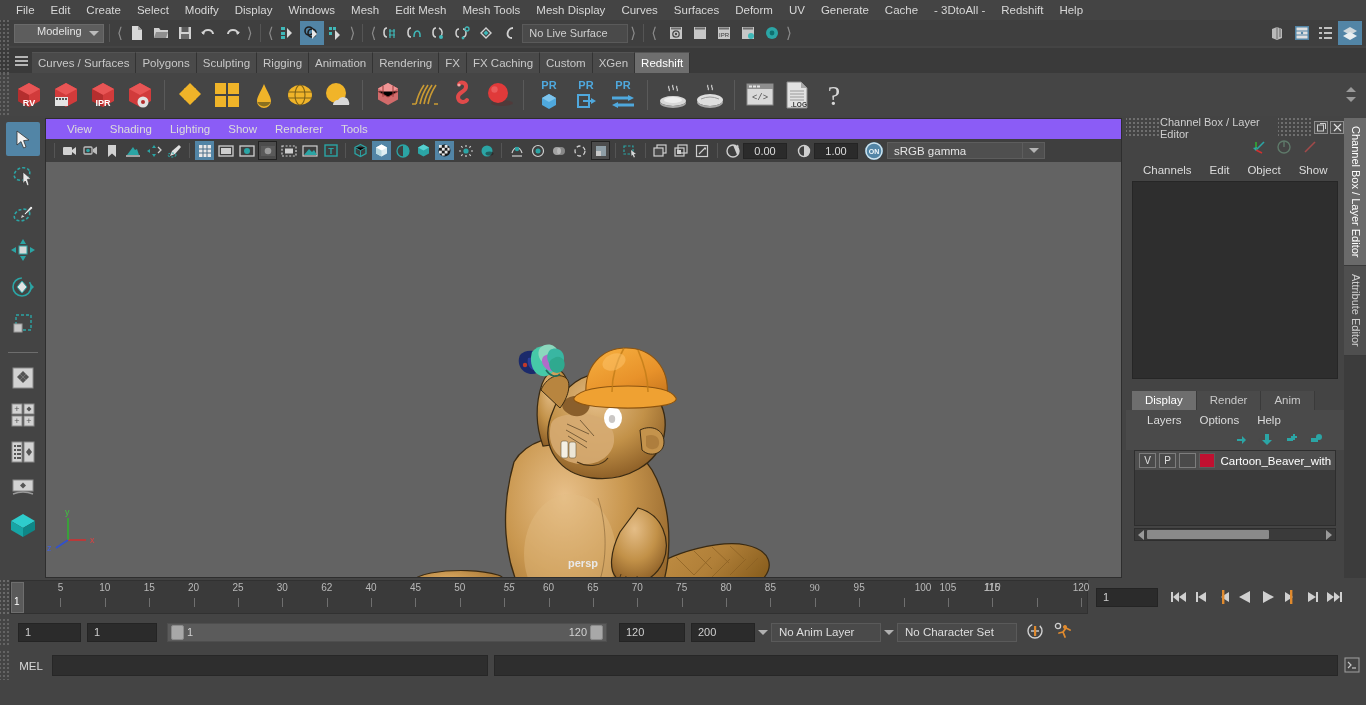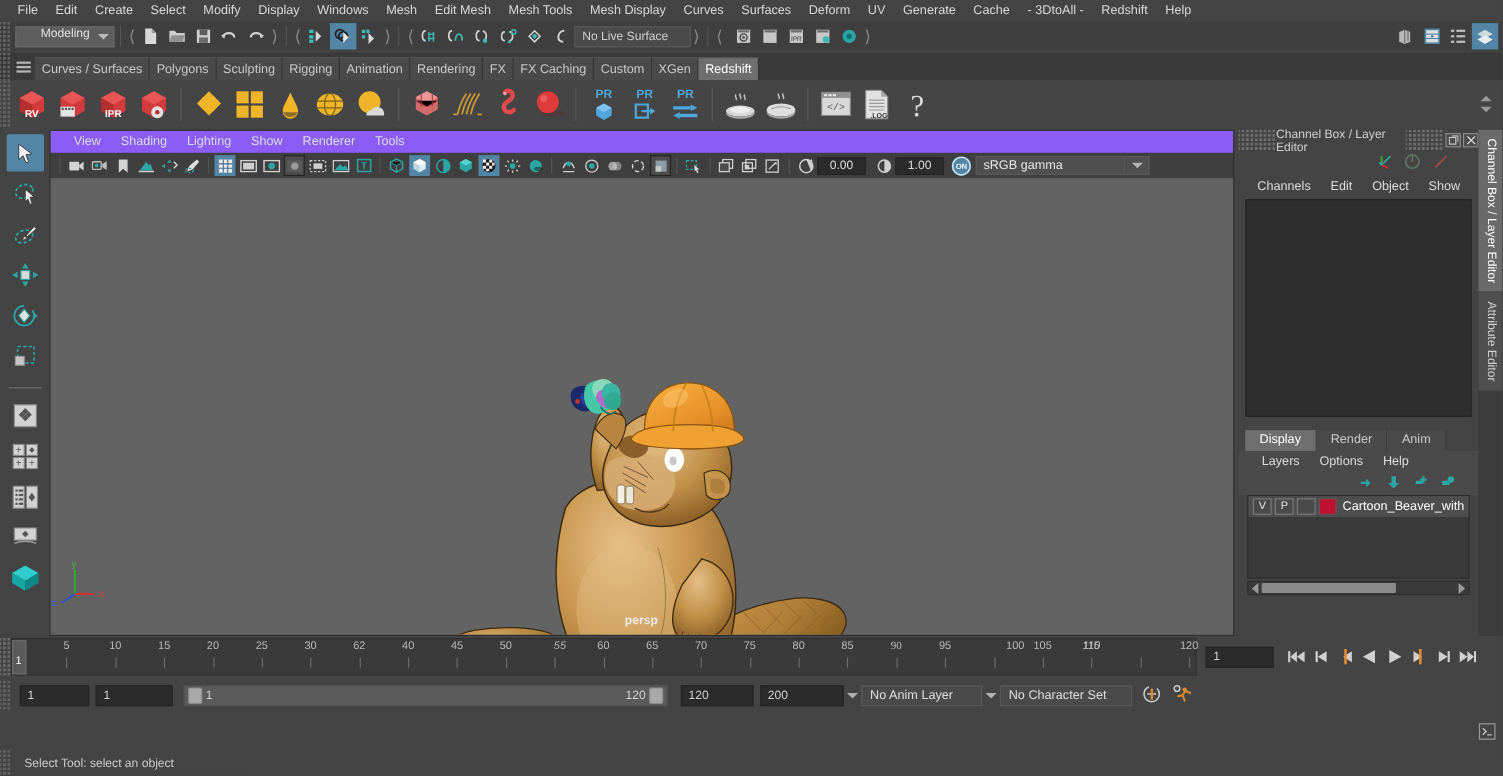--- a/index.html
+++ b/index.html
@@ -1342,21 +1342,21 @@
     <div id="rangebar" style="width:440px;margin-left:10px">
       <span class="rhandle" style="margin-left:3px"></span>
       <span style="font-size:11px;color:#d2d2d2;margin-left:3px">1</span>
       <span style="flex:1"></span>
       <span style="font-size:11px;color:#d2d2d2;margin-right:3px">120</span>
       <span class="rhandle" style="margin-right:3px"></span>
     </div>
     <div class="rfield" style="width:66px;margin-left:12px">
       <span>120</span>
     </div>
-    <div class="rfield" style="width:76px;margin-left:6px">
+    <div class="rfield" style="width:64px;margin-left:6px">
       <span>200</span>
     </div>
     <div class="dropcaret">
         <i></i>
       </div>
     <div class="combofield" style="width:110px">
       <span>No Anim Layer</span>
     </div>
     <div class="dropcaret">
         <i></i>
@@ -1376,26 +1376,32 @@
     <span>
       <svg width="20" height="20" viewBox="0 0 20 20">
           <circle cx="5" cy="5" r="2.6" fill="none" stroke="#d0d0d0" stroke-width="1.3"></circle>
           <path d="M12 4a2 2 0 1 0 .01 0z" fill="#e08a2e"></path>
           <path d="M13 7l-3 4 2 5M10 11l-4 1M13 7l4 2" stroke="#e08a2e" stroke-width="1.8" fill="none" stroke-linecap="round"></path>
         </svg>
     </span>
     <div style="width:6px"></div>
   </div>
 
+  <div id="melrow">
+    <div class="grip"></div>
+    <div id="mel-label">MEL</div>
+    <div id="mel-input">
+      <span></span>
+    </div>
+    <div id="mel-output">
+      <span></span>
+    </div>
+  </div>
   <div id="mel-expand">
     <svg width="16" height="16" viewBox="0 0 16 16">
         <rect x="1" y="1" width="14" height="14" fill="none" stroke="#9a9a9a" stroke-width="1.1"></rect>
         <path d="M4 5l3 3-3 3" stroke="#c8c8c8" stroke-width="1.2" fill="none"></path>
         <path d="M8 11h4" stroke="#c8c8c8" stroke-width="1.2"></path>
       </svg>
   </div>
 
-  <div id="helpline">
-    <div class="grip"></div>
-    <div id="help-text">Select Tool: select an object</div>
-  </div>
 
 </div>
 
 </body></html>

